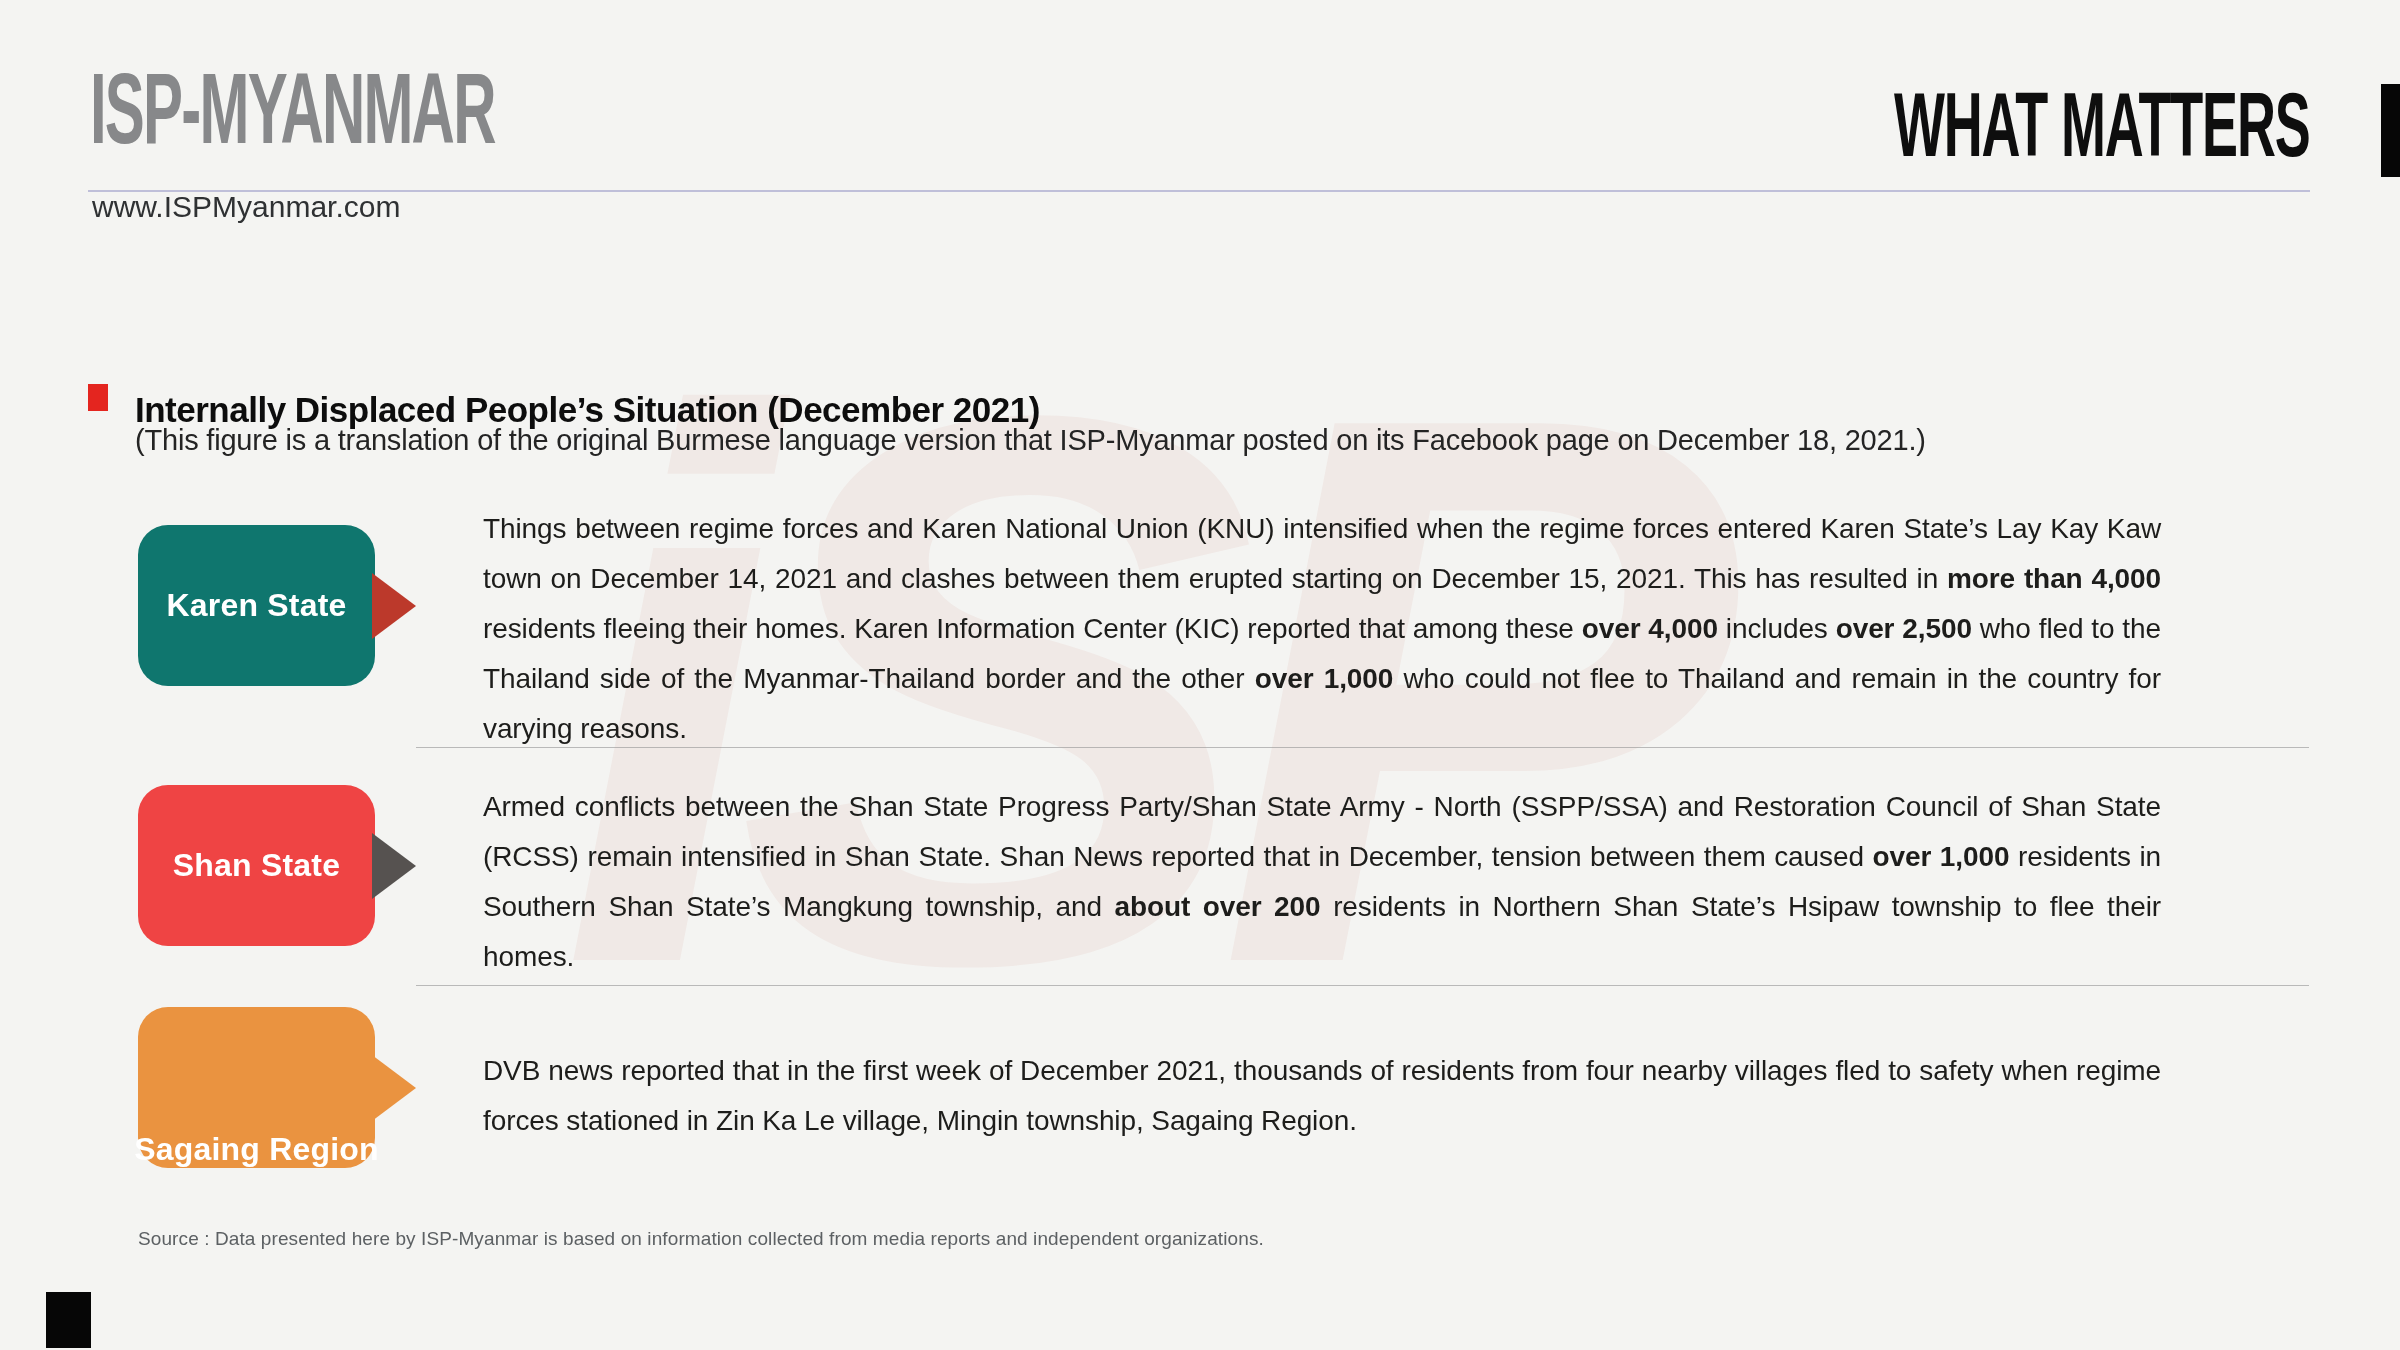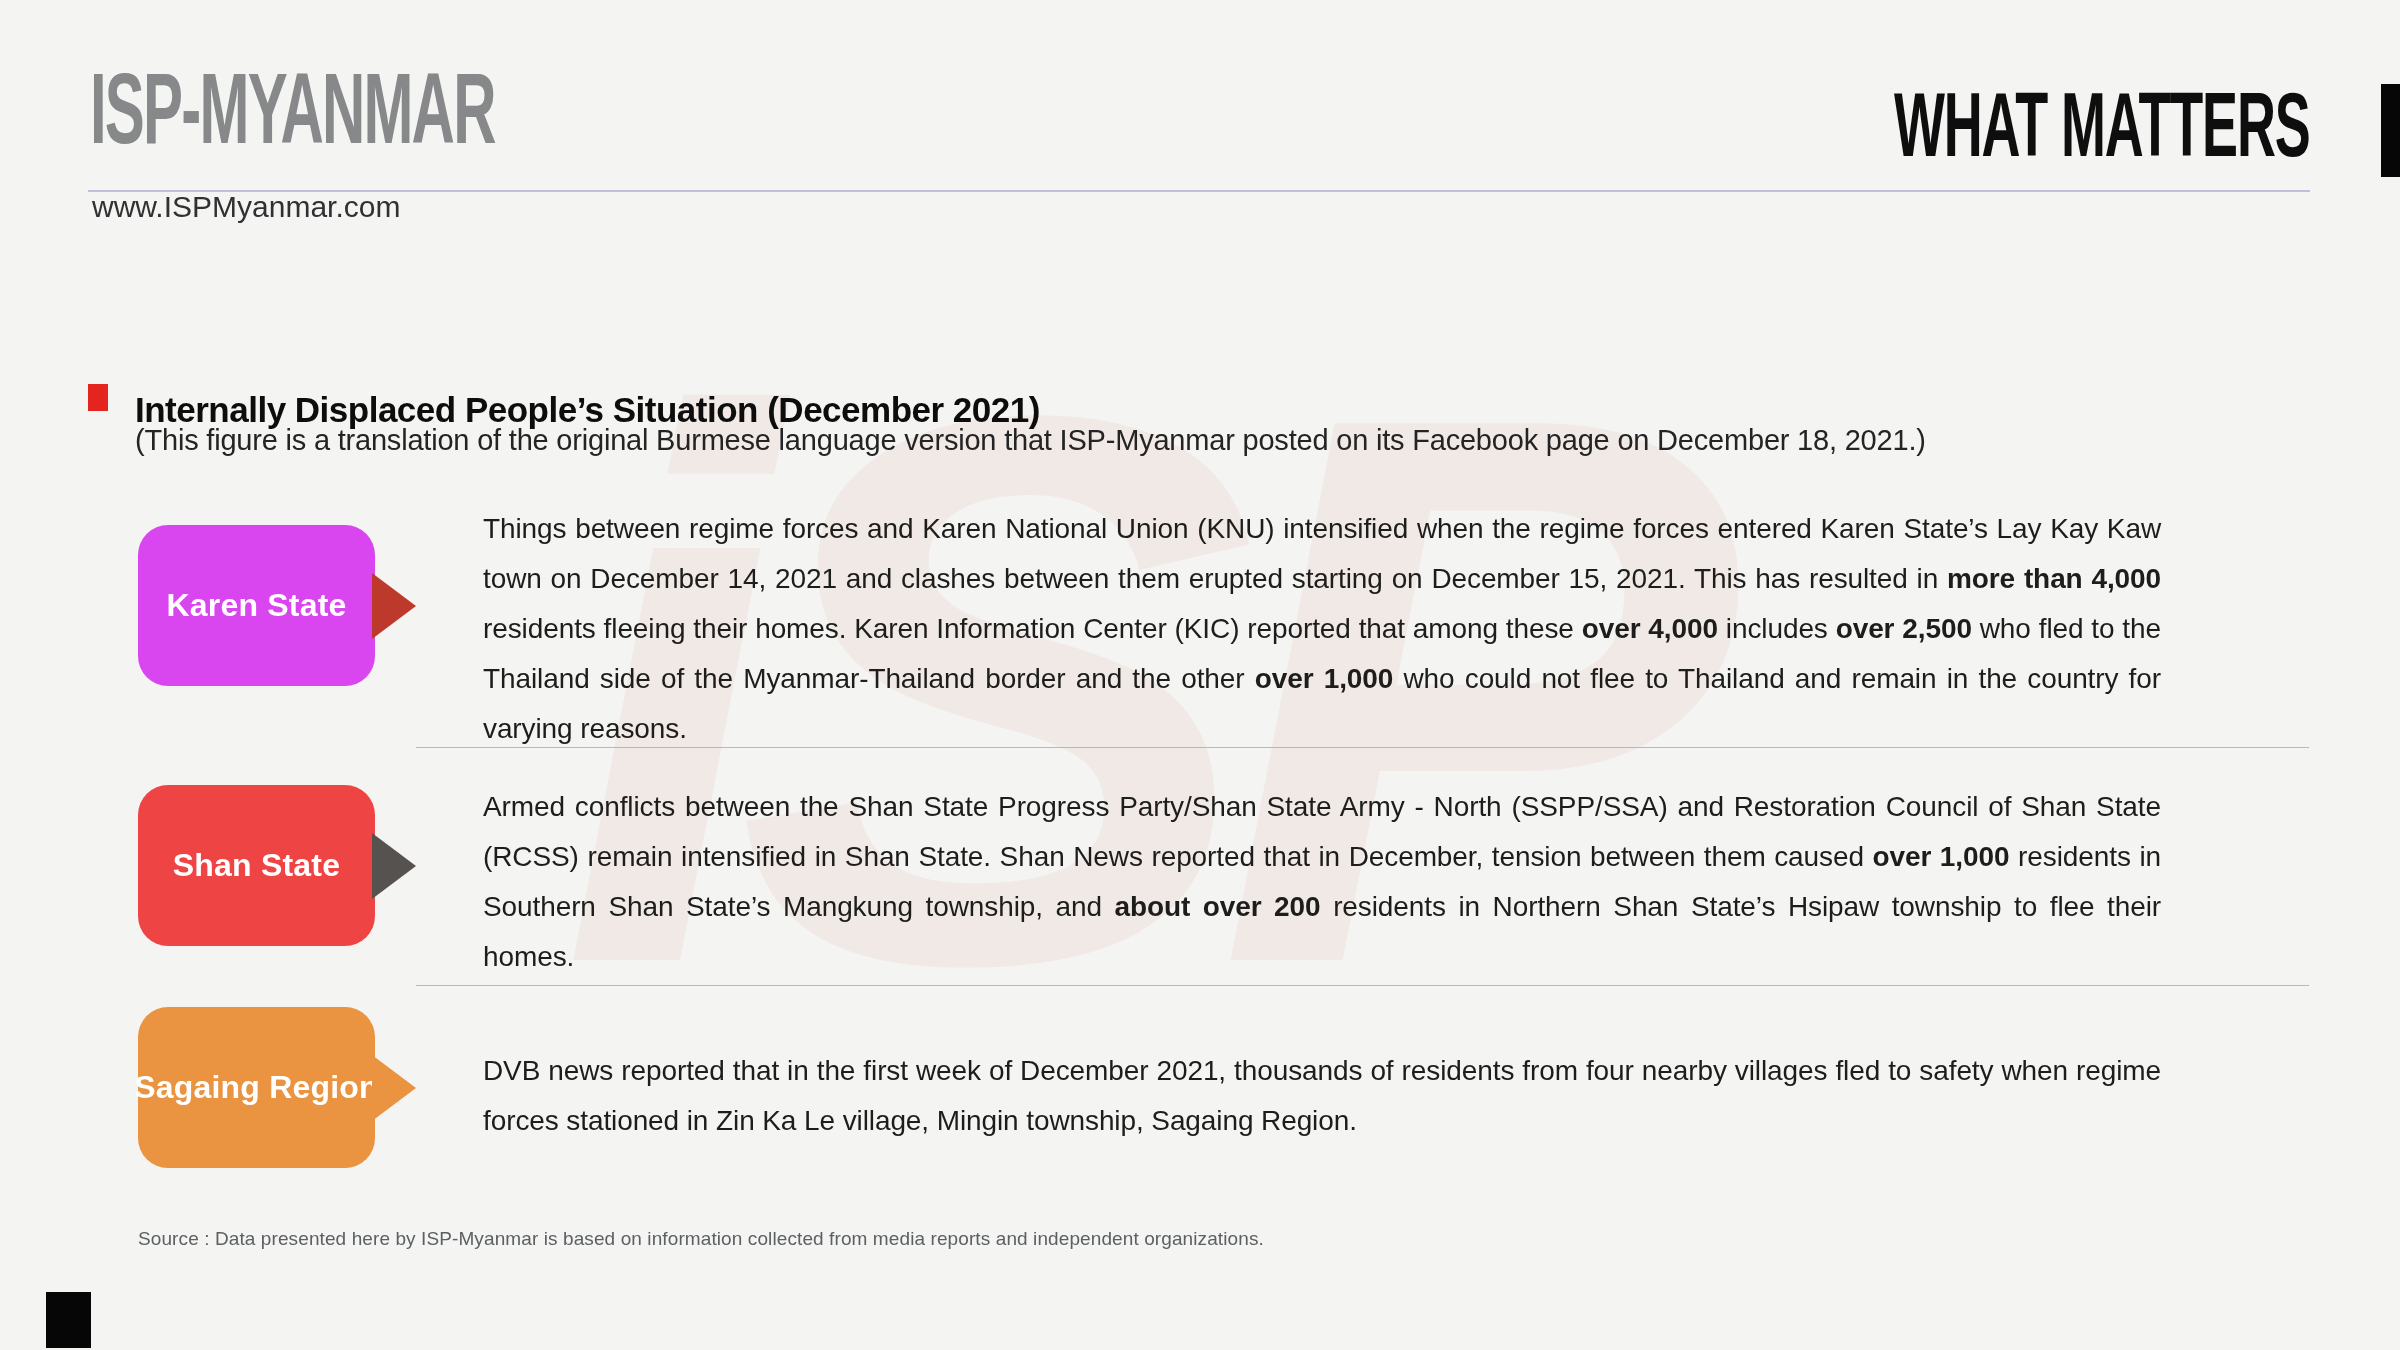--- a/index.html
+++ b/index.html
@@ -82,21 +82,21 @@
   .badge-label{
     color:#ffffff;font-size:32px;font-weight:bold;letter-spacing:0.2px;
     white-space:nowrap;
   }
   .badge-arrow{
     position:absolute;left:372px;width:44px;height:66px;
     clip-path:polygon(0 0, 100% 50%, 0 100%);
   }
   .badge-0 .badge-rect{top:525px;}  .badge-0 .badge-arrow{top:573px;}
   .badge-1 .badge-rect{top:785px;}  .badge-1 .badge-arrow{top:833px;}
-  .badge-2 .badge-rect{top:1007px;} .badge-2 .badge-arrow{top:1055px;}
+  .badge-2 .badge-rect{top:1007px;align-items:flex-end;} .badge-2 .badge-arrow{top:1055px;}
 
   .para{
     position:absolute;left:483px;width:1678px;margin:0;
     font-size:28px;line-height:50px;color:#1d1d1b;
     text-align:justify;letter-spacing:-0.1px;
   }
   .para .b{font-weight:bold;}
   .para-0{top:504px;}
   .para-1{top:782px;}
   .para-2{top:1046px;}
@@ -127,21 +127,21 @@
     <div class="masthead">WHAT MATTERS</div>
     <div class="corner-bar top-right" style="background-color: rgb(6, 6, 6);"></div>
     <div class="header-rule"></div>
 
 
     <span class="bullet" style="background-color: rgb(228, 37, 31);"></span>
     <div class="section-heading">Internally Displaced  People’s Situation (December 2021)</div>
     <div class="section-sub">(This figure is a translation of the original Burmese language version that ISP-Myanmar posted on its Facebook page on December 18, 2021.)</div>
 
     <div class="badge badge-0">
-      <div class="badge-rect" style="background-color: #d946ef;">
+      <div class="badge-rect" style="background-color: #0f766e;">
         <span class="badge-label">Karen State</span>
       </div>
       <div class="badge-arrow" style="background-color: rgb(188, 57, 43);"></div>
     </div>
     <p class="para para-0"><span>Things between regime forces and Karen National Union (KNU) intensified when the regime forces entered Karen State’s Lay Kay Kaw town on December 14, 2021 and clashes between them erupted starting on December 15, 2021. This has resulted in </span><span class="b">more than 4,000</span><span> residents fleeing their homes. Karen Information Center (KIC) reported that among these </span><span class="b">over 4,000</span><span> includes </span><span class="b">over 2,500</span><span> who fled to the Thailand side of the Myanmar-Thailand border and the other </span><span class="b">over 1,000</span><span> who could not flee to Thailand and remain in the country for varying reasons.</span></p>
 
     <div class="divider divider-0"></div>
 
     <div class="badge badge-1">
       <div class="badge-rect" style="background-color: #ef4444;">

